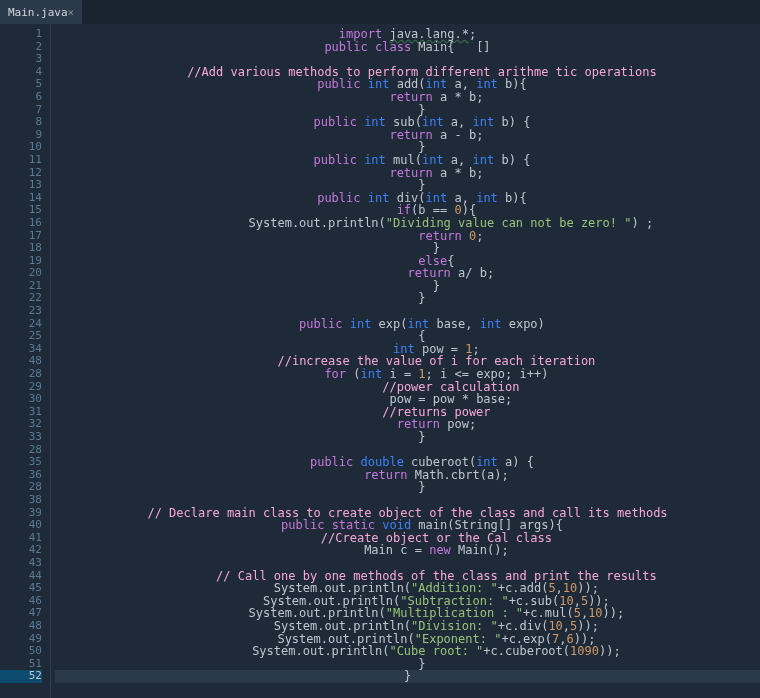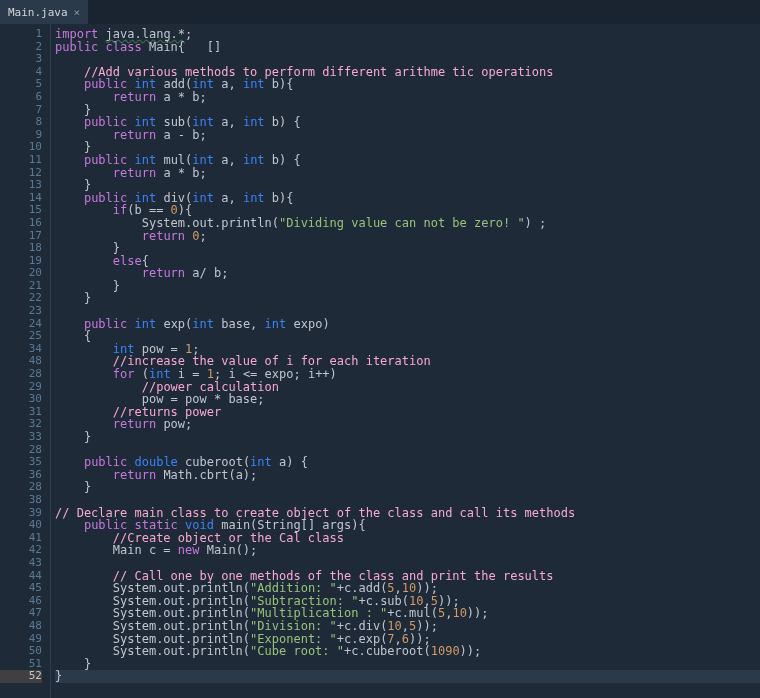--- a/index.html
+++ b/index.html
@@ -1,24 +1,24 @@
 <!DOCTYPE html>
 <html><head>
 <meta charset="utf-8">
 <style>
   * { margin:0; padding:0; box-sizing:border-box; }
   body { background:#1e2a38; font-family:"Consolas","Menlo","Monaco",monospace; font-size:12px; color:#c0c5ce; overflow:hidden; width:760px; height:698px; }
   .tab-bar { background:#1a2430; height:24px; display:flex; align-items:stretch; }
-  .tab { background:#2b3a4a; color:#d0d5da; padding:0 8px; display:flex; align-items:center; gap:6px; font-size:11px; }
+  .tab { background:#2b3a4a; color:#d0d5da; padding:0 8px; display:flex; align-items:center; font-size:11px; }
   .tab .close { color:#8a93a0; font-size:11px; cursor:pointer; }
   .editor { display:flex; position:relative; height:calc(100% - 24px); }
   .gutter { background:#1e2a38; color:#5a7a94; text-align:right; padding:4px 8px 4px 0; user-select:none; width:50px; line-height:12.6px; font-size:11px; }
   .gutter div { height:12.6px; }
   .code { padding:4px 0 4px 4px; line-height:12.6px; white-space:pre; position:relative; flex:1; border-left:1px solid #2f3e4e; }
-  .code .line { height:12.6px; }
+  .code .line { height:12.6px;text-align:center; }
   .line.current { background:#2a3a4a; }
   .kw  { color:#c678dd; }
   .type{ color:#3b82f6; }
   .num { color:#d19a66; }
   .str { color:#98c379; }
   .com { color:#f9a8d4; font-style:normal; }
   .id  { color:#c0c5ce; }
   .underline { text-decoration: underline wavy #3a6a4a; text-decoration-skip-ink:none; }
 </style>
 </head>
@@ -77,16 +77,16 @@
       <div>42</div>
       <div>43</div>
       <div>44</div>
       <div>45</div>
       <div>46</div>
       <div>47</div>
       <div>48</div>
       <div>49</div>
       <div>50</div>
       <div>51</div>
-      <div style="background: #404040; color: rgb(192, 197, 206);">52</div>
+      <div style="background: #0c4a6e; color: rgb(192, 197, 206);">52</div>
     </div>
   <div class="code" id="code"><div class="line"><span class="kw">import</span><span class="id"> </span><span class="underline">java.lang.*</span><span class="id">;</span></div><div class="line"><span class="kw">public</span><span class="id"> </span><span class="kw">class</span><span class="id"> Main{   []</span></div><div class="line">&nbsp;</div><div class="line"><span class="id">    </span><span class="com">//Add various methods to perform different arithme tic operations</span></div><div class="line"><span class="id">    </span><span class="kw">public</span><span class="id"> </span><span class="type">int</span><span class="id"> add(</span><span class="type">int</span><span class="id"> a, </span><span class="type">int</span><span class="id"> b){</span></div><div class="line"><span class="id">        </span><span class="kw">return</span><span class="id"> a * b;</span></div><div class="line"><span class="id">    }</span></div><div class="line"><span class="id">    </span><span class="kw">public</span><span class="id"> </span><span class="type">int</span><span class="id"> sub(</span><span class="type">int</span><span class="id"> a, </span><span class="type">int</span><span class="id"> b) {</span></div><div class="line"><span class="id">        </span><span class="kw">return</span><span class="id"> a - b;</span></div><div class="line"><span class="id">    }</span></div><div class="line"><span class="id">    </span><span class="kw">public</span><span class="id"> </span><span class="type">int</span><span class="id"> mul(</span><span class="type">int</span><span class="id"> a, </span><span class="type">int</span><span class="id"> b) {</span></div><div class="line"><span class="id">        </span><span class="kw">return</span><span class="id"> a * b;</span></div><div class="line"><span class="id">    }</span></div><div class="line"><span class="id">    </span><span class="kw">public</span><span class="id"> </span><span class="type">int</span><span class="id"> div(</span><span class="type">int</span><span class="id"> a, </span><span class="type">int</span><span class="id"> b){</span></div><div class="line"><span class="id">        </span><span class="kw">if</span><span class="id">(b == </span><span class="num">0</span><span class="id">){</span></div><div class="line"><span class="id">            System.out.println(</span><span class="str">"Dividing value can not be zero! "</span><span class="id">) ;</span></div><div class="line"><span class="id">            </span><span class="kw">return</span><span class="id"> </span><span class="num">0</span><span class="id">;</span></div><div class="line"><span class="id">        }</span></div><div class="line"><span class="id">        </span><span class="kw">else</span><span class="id">{</span></div><div class="line"><span class="id">            </span><span class="kw">return</span><span class="id"> a/ b;</span></div><div class="line"><span class="id">        }</span></div><div class="line"><span class="id">    }</span></div><div class="line">&nbsp;</div><div class="line"><span class="id">    </span><span class="kw">public</span><span class="id"> </span><span class="type">int</span><span class="id"> exp(</span><span class="type">int</span><span class="id"> base, </span><span class="type">int</span><span class="id"> expo)</span></div><div class="line"><span class="id">    {</span></div><div class="line"><span class="id">        </span><span class="type">int</span><span class="id"> pow = </span><span class="num">1</span><span class="id">;</span></div><div class="line"><span class="id">        </span><span class="com">//increase the value of i for each iteration</span></div><div class="line"><span class="id">        </span><span class="kw">for</span><span class="id"> (</span><span class="type">int</span><span class="id"> i = </span><span class="num">1</span><span class="id">; i &lt;= expo; i++)</span></div><div class="line"><span class="id">            </span><span class="com">//power calculation</span></div><div class="line"><span class="id">            pow = pow * base;</span></div><div class="line"><span class="id">        </span><span class="com">//returns power</span></div><div class="line"><span class="id">        </span><span class="kw">return</span><span class="id"> pow;</span></div><div class="line"><span class="id">    }</span></div><div class="line">&nbsp;</div><div class="line"><span class="id">    </span><span class="kw">public</span><span class="id"> </span><span class="type">double</span><span class="id"> cuberoot(</span><span class="type">int</span><span class="id"> a) {</span></div><div class="line"><span class="id">        </span><span class="kw">return</span><span class="id"> Math.cbrt(a);</span></div><div class="line"><span class="id">    }</span></div><div class="line">&nbsp;</div><div class="line"><span class="com">// Declare main class to create object of the class and call its methods</span></div><div class="line"><span class="id">    </span><span class="kw">public</span><span class="id"> </span><span class="kw">static</span><span class="id"> </span><span class="type">void</span><span class="id"> main(String[] args){</span></div><div class="line"><span class="id">        </span><span class="com">//Create object or the Cal class</span></div><div class="line"><span class="id">        Main c = </span><span class="kw">new</span><span class="id"> Main();</span></div><div class="line">&nbsp;</div><div class="line"><span class="id">        </span><span class="com">// Call one by one methods of the class and print the results</span></div><div class="line"><span class="id">        System.out.println(</span><span class="str">"Addition: "</span><span class="id">+c.add(</span><span class="num">5</span><span class="id">,</span><span class="num">10</span><span class="id">));</span></div><div class="line"><span class="id">        System.out.println(</span><span class="str">"Subtraction: "</span><span class="id">+c.sub(</span><span class="num">10</span><span class="id">,</span><span class="num">5</span><span class="id">));</span></div><div class="line"><span class="id">        System.out.println(</span><span class="str">"Multiplication : "</span><span class="id">+c.mul(</span><span class="num">5</span><span class="id">,</span><span class="num">10</span><span class="id">));</span></div><div class="line"><span class="id">        System.out.println(</span><span class="str">"Division: "</span><span class="id">+c.div(</span><span class="num">10</span><span class="id">,</span><span class="num">5</span><span class="id">));</span></div><div class="line"><span class="id">        System.out.println(</span><span class="str">"Exponent: "</span><span class="id">+c.exp(</span><span class="num">7</span><span class="id">,</span><span class="num">6</span><span class="id">));</span></div><div class="line"><span class="id">        System.out.println(</span><span class="str">"Cube root: "</span><span class="id">+c.cuberoot(</span><span class="num">1090</span><span class="id">));</span></div><div class="line"><span class="id">    }</span></div><div class="line current"><span class="id">}</span></div></div>
 </div>
 
 </body></html>

